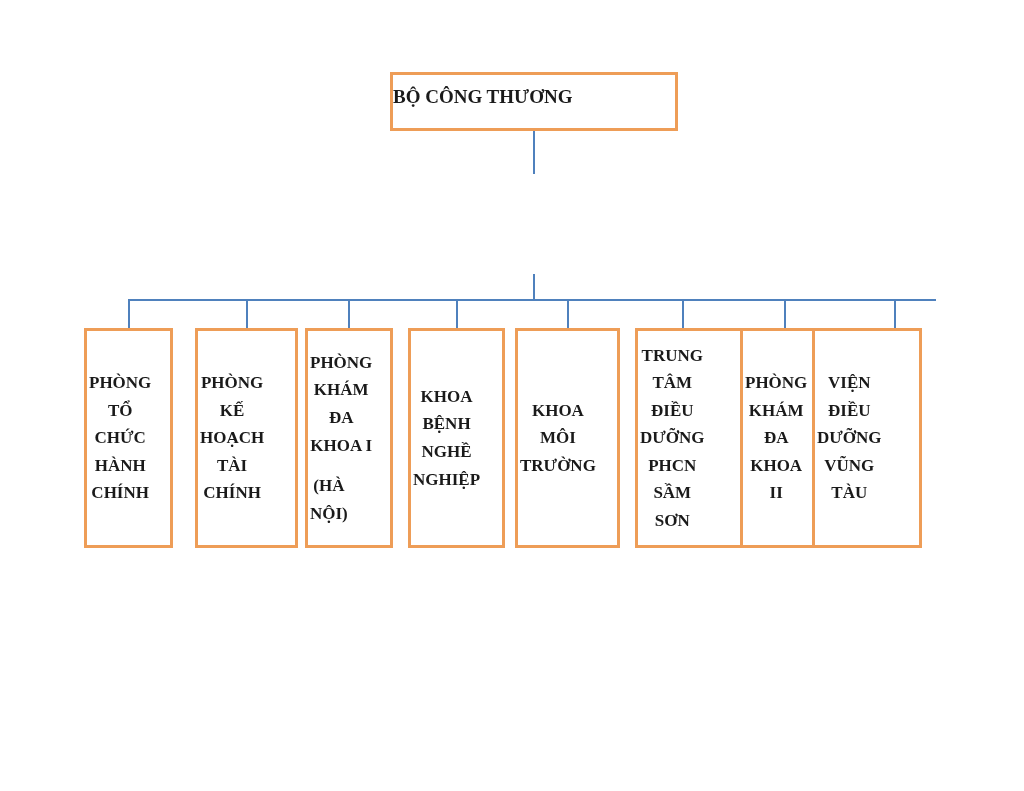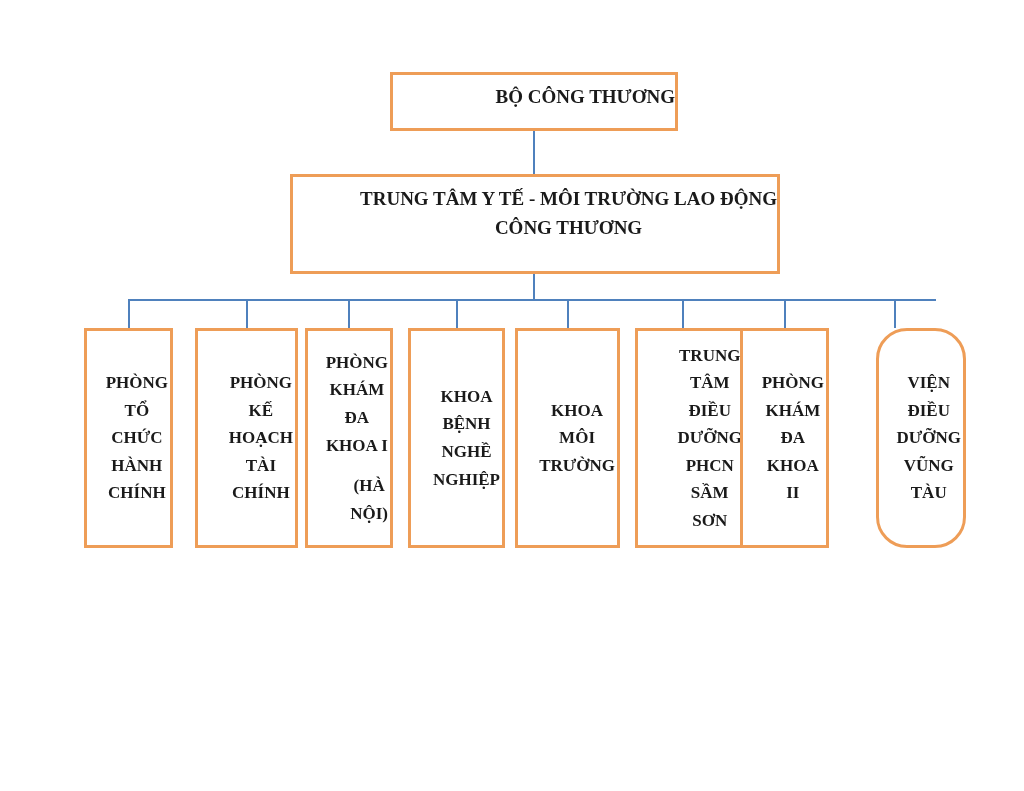--- a/index.html
+++ b/index.html
@@ -12,21 +12,21 @@
     color: #1a1a1a;
     overflow: hidden;
   }
   .box {
     position: absolute;
     border: 3px solid #ee9d57;
     background: #ffffff;
     box-sizing: border-box;
     display: flex;
     flex-direction: column;
-    align-items: flex-end;
+    align-items: flex-start;
     text-align: center;
     font-weight: bold;
   }
   .label { white-space: pre-line; }
   .hdr {
     justify-content: flex-start;
     padding-top: 7px;
     font-size: 19px;
     line-height: 1.55;
   }
@@ -44,21 +44,21 @@
   .root   { left: 390px; top: 72px;  width: 288px; height: 59px; }
   .center { left: 290px; top: 174px; width: 490px; height: 100px; }
 
   .c0 { left: 84px;  width: 89px;  }
   .c1 { left: 195px; width: 103px; }
   .c2 { left: 305px; width: 88px;  }
   .c3 { left: 408px; width: 97px;  }
   .c4 { left: 515px; width: 105px; }
   .c5 { left: 635px; width: 112px;  }
   .c6 { left: 740px; width: 89px;  }
-  .c7 { left: 876px; width: 90px; border-radius: 31px;  }
+  .c7 { left: 812px; width: 110px;  }
 
   .line {
     position: absolute;
     background: #4f81bd;
   }
   .vline { width: 1.5px; }
   .hline { height: 1.5px; }
 
   .l-v1 { left: 533px; top: 131px; height: 43px; }
   .l-v2 { left: 533px; top: 274px; height: 26px; }
@@ -87,24 +87,20 @@
   <div class="line vline drop d3"></div>
   <div class="line vline drop d4"></div>
   <div class="line vline drop d5"></div>
   <div class="line vline drop d6"></div>
   <div class="line vline drop d7"></div>
 
   <div class="box hdr root">
     <span class="label">BỘ CÔNG THƯƠNG</span>
   </div>
 
-  <div class="box hdr center">
-    <span class="label">TRUNG TÂM Y TẾ - MÔI TRƯỜNG LAO ĐỘNG
-CÔNG THƯƠNG</span>
-  </div>
 
   <div class="box child c0">
     <span class="label">PHÒNG
 TỔ
 CHỨC
 HÀNH
 CHÍNH</span>
 
   </div>
 

